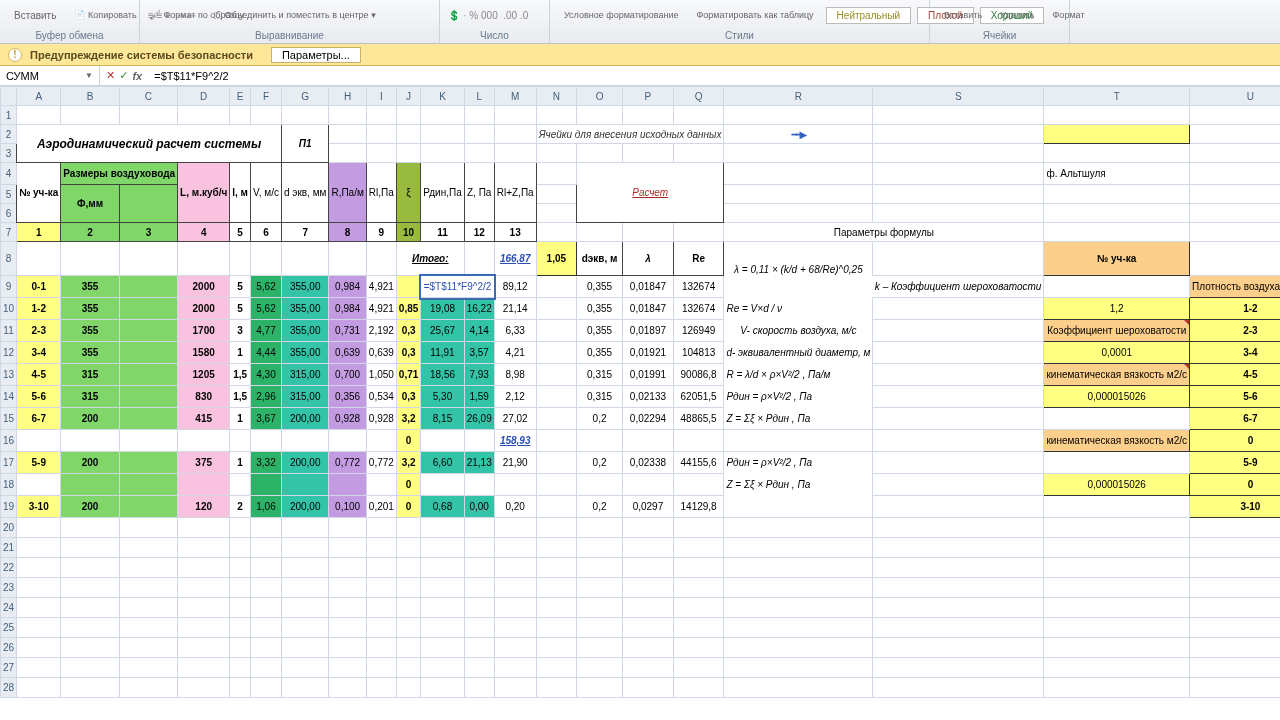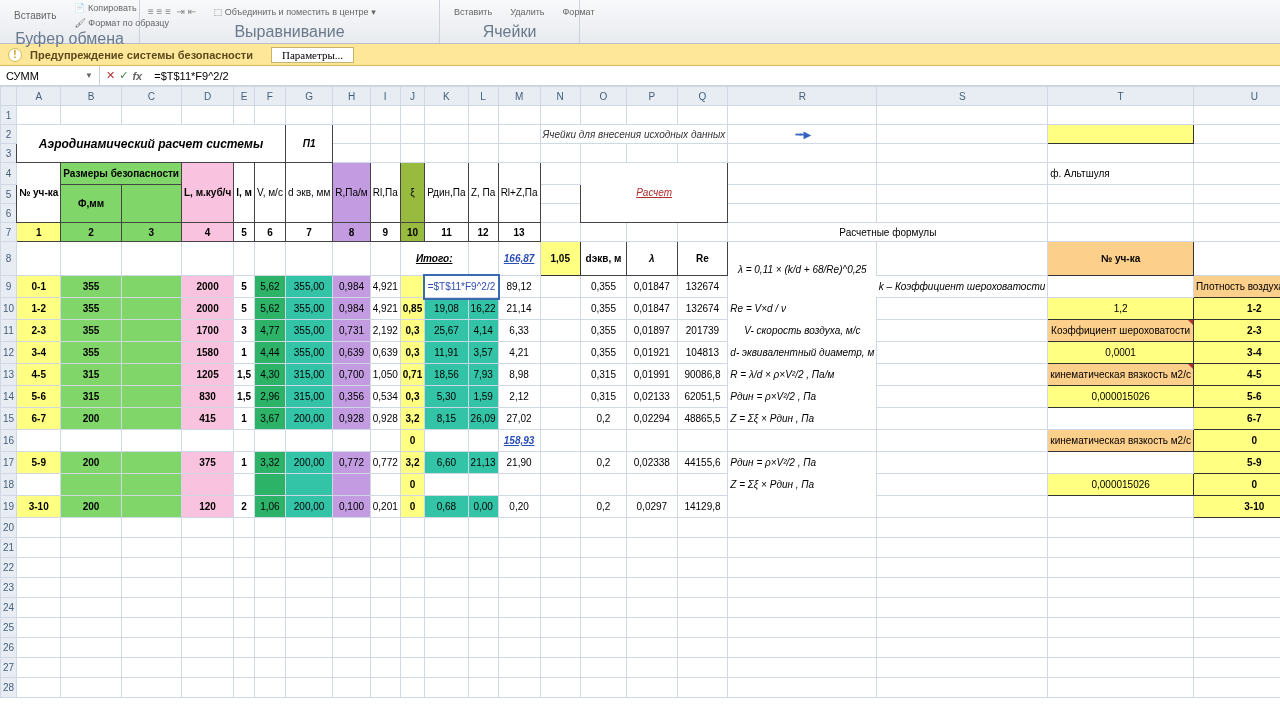--- a/index.html
+++ b/index.html
@@ -2,31 +2,31 @@
 <html><head>
 <meta charset="utf-8">
 <style>
 * { margin:0; padding:0; box-sizing:border-box; font-family:"Segoe UI",Tahoma,sans-serif; }
 body { background:#fff; width:1280px; height:720px; overflow:hidden; font-size:11px; }
 
 
 .ribbon { height:44px; background:linear-gradient(#f8f9fb,#e8ebef); border-bottom:1px solid #b8c0ca; display:flex; font-size:10px; color:#555; }
 .ribbon-group { border-right:1px solid #ccd2da; padding:2px 8px; display:flex; flex-direction:column; justify-content:space-between; }
 .ribbon-group .top { display:flex; gap:6px; align-items:center; height:26px; color:#777; }
-.ribbon-group .label { text-align:center; font-size:16px; color:#6a7a8c; padding-top:2px; }
+.ribbon-group .label { text-align:center; font-size:10px; color:#6a7a8c; padding-top:2px; }
 .ribbon-btn { padding:2px 6px; color:#666; cursor:default; white-space:nowrap; }
 .cell-style { border:1px solid #bbb; padding:2px 10px; background:#fff; font-size:10px; }
 .cell-style.neutral { color:#968c1e; }
 .cell-style.bad { color:#a04433; }
 .cell-style.good { color:#2a7a35; }
 
 
 .warning-bar { height:22px; background:#ffe79a; border-bottom:1px solid #d4b955; display:flex; align-items:center; padding:0 8px; font-size:11px; color:#5a4a1e; gap:8px; }
 .warning-icon { width:14px; height:14px; border-radius:50%; background:#fff; border:1px solid #d4b955; display:inline-flex; align-items:center; justify-content:center; font-weight:bold; color:#c49a1a; font-size:10px;}
-.warning-btn { background:#fff; border:1px solid #c9b26a; padding:1px 10px; font-size:11px; margin-left:10px; cursor:default;font-family:Liberation Serif, serif; }
+.warning-btn { background:#fff; border:1px solid #c9b26a; padding:1px 10px; font-size:11px; margin-left:10px; cursor:default; }
 
 
 .formula-row { height:20px; background:#fff; border-bottom:1px solid #ccd2da; display:flex; align-items:center; font-size:11px; }
 .name-box { width:100px; border-right:1px solid #ccd2da; padding:0 6px; display:flex; align-items:center; justify-content:space-between; height:100%; }
 .name-box .dd { color:#666; font-size:8px; }
 .fx-controls { display:flex; gap:4px; padding:0 6px; align-items:center; color:#666; }
 .fx { font-style:italic; font-weight:bold; }
 .formula-input { flex:1; padding:0 6px; color:#000; }
 
 
@@ -63,33 +63,49 @@
 
 .cA{width:46px}.cB{width:46px}.cC{width:46px}.cD{width:46px}.cE{width:46px}.cF{width:46px}.cG{width:54px}.cH{width:54px}.cI{width:54px}.cJ{width:46px}.cK{width:50px}.cL{width:50px}.cM{width:50px}.cN{width:46px}.cO{width:48px}.cP{width:54px}.cQ{width:54px}.cR{width:140px}.cS{width:20px}.cT{width:72px}.cU{width:40px}
 </style>
 </head>
 <body>
 
 <div class="ribbon">
   <div class="ribbon-group" style="width:140px">
     <div class="top">
       <span class="ribbon-btn">Вставить</span>
-      <span style="display:flex;flex-direction:column;gap:1px">
+      <span style="display:flex;flex-direction:row;gap:1px">
         <span class="ribbon-btn small">📄 <span>Копировать</span></span>
         <span class="ribbon-btn small">🖌 <span>Формат по образцу</span></span>
       </span>
     </div>
     <div class="label">Буфер обмена</div>
   </div>
   <div class="ribbon-group" style="width:300px">
     <div class="top">
       <span style="color:#888">≡ ≡ ≡&nbsp;&nbsp;⇥ ⇤&nbsp;&nbsp;</span>
       <span class="ribbon-btn small">⬚ <span>Объединить и поместить в центре</span> ▾</span>
     </div>
     <div class="label">Выравнивание</div>
+  </div>
+  <div class="ribbon-group" style="width:110px">
+    <div class="top">
+        <span style="color:#888">💲 · % 000&nbsp;&nbsp;.00 .0</span>
+      </div>
+    <div class="label">Число</div>
+  </div>
+  <div class="ribbon-group" style="width:380px">
+    <div class="top">
+      <span class="ribbon-btn small">Условное форматирование</span>
+      <span class="ribbon-btn small">Форматировать как таблицу</span>
+      <span class="cell-style neutral">Нейтральный</span>
+      <span class="cell-style bad">Плохой</span>
+      <span class="cell-style good">Хороший</span>
+    </div>
+    <div class="label">Стили</div>
   </div>
   <div class="ribbon-group" style="width:140px">
     <div class="top">
       <span class="ribbon-btn small">Вставить</span>
       <span class="ribbon-btn small">Удалить</span>
       <span class="ribbon-btn small">Формат</span>
     </div>
     <div class="label">Ячейки</div>
   </div>
 </div>
@@ -220,21 +236,21 @@
           <td></td>
           <td></td>
           <td></td>
           <td></td>
           <td></td>
           <td></td>
         </tr>
         <tr style="height: 22px;">
           <th class="rowh">4</th>
           <td class="bold" rowspan="3" style="border-color: rgb(68, 68, 68);">№ уч-ка</td>
-          <td class="bg-green bold" rowspan="1" colspan="2" style="border-color: rgb(68, 68, 68);">Размеры безопасности</td>
+          <td class="bg-green bold" rowspan="1" colspan="2" style="border-color: rgb(68, 68, 68);">Размеры воздуховода</td>
           <td class="bg-pink bold" rowspan="3" style="border-color: rgb(68, 68, 68);">L, м.куб/ч</td>
           <td class="bold" rowspan="3" style="border-color: rgb(68, 68, 68);">l, м</td>
           <td rowspan="3" style="border-color: rgb(68, 68, 68);">V, м/с</td>
           <td rowspan="3" style="border-color: rgb(68, 68, 68);">d экв, мм</td>
           <td class="bg-purple" rowspan="3" style="border-color: rgb(68, 68, 68);">R,Па/м</td>
           <td rowspan="3" style="border-color: rgb(68, 68, 68);">Rl,Па</td>
           <td class="bg-olive" rowspan="3" style="border-color: rgb(68, 68, 68);">ξ</td>
           <td rowspan="3" style="border-color: rgb(68, 68, 68);">Рдин,Па</td>
           <td rowspan="3" style="border-color: rgb(68, 68, 68);">Z, Па</td>
           <td rowspan="3" style="border-color: rgb(68, 68, 68);">Rl+Z,Па</td>
@@ -275,21 +291,21 @@
           <td class="bold bg-purple" style="border-color: rgb(68, 68, 68);">8</td>
           <td class="bold " style="border-color: rgb(68, 68, 68);">9</td>
           <td class="bold bg-olive" style="border-color: rgb(68, 68, 68);">10</td>
           <td class="bold " style="border-color: rgb(68, 68, 68);">11</td>
           <td class="bold " style="border-color: rgb(68, 68, 68);">12</td>
           <td class="bold " style="border-color: rgb(68, 68, 68);">13</td>
           <td></td>
           <td></td>
           <td></td>
           <td></td>
-          <td colspan="2">Расчетные формулы</td>
+          <td colspan="2">Параметры формулы</td>
           <td></td>
           <td></td>
         </tr>
         <tr style="height: 34px;">
           <th class="rowh">8</th>
           <td></td>
           <td></td>
           <td></td>
           <td></td>
           <td></td>
@@ -366,21 +382,21 @@
           <td class="bg-teal">355,00</td>
           <td class="bg-purple">0,731</td>
           <td>2,192</td>
           <td class="bg-yellow bold">0,3</td>
           <td class="bg-teal">25,67</td>
           <td class="bg-teal">4,14</td>
           <td>6,33</td>
           <td></td>
           <td>0,355</td>
           <td>0,01897</td>
-          <td>201739</td>
+          <td>126949</td>
           <td class="formula-text small" style="border: none; text-align: center;">V- скорость воздуха, м/с</td>
           <td></td>
           <td class="bg-orange small thick rel">Коэффициент шероховатости<span class="tri"></span></td>
           <td class="bg-yellow bold thick">2-3</td>
         </tr>
         <tr style="height: 22px;">
           <th class="rowh">12</th>
           <td class="bg-yellow bold">3-4</td>
           <td class="bg-green bold">355</td>
           <td class="bg-green"></td>

